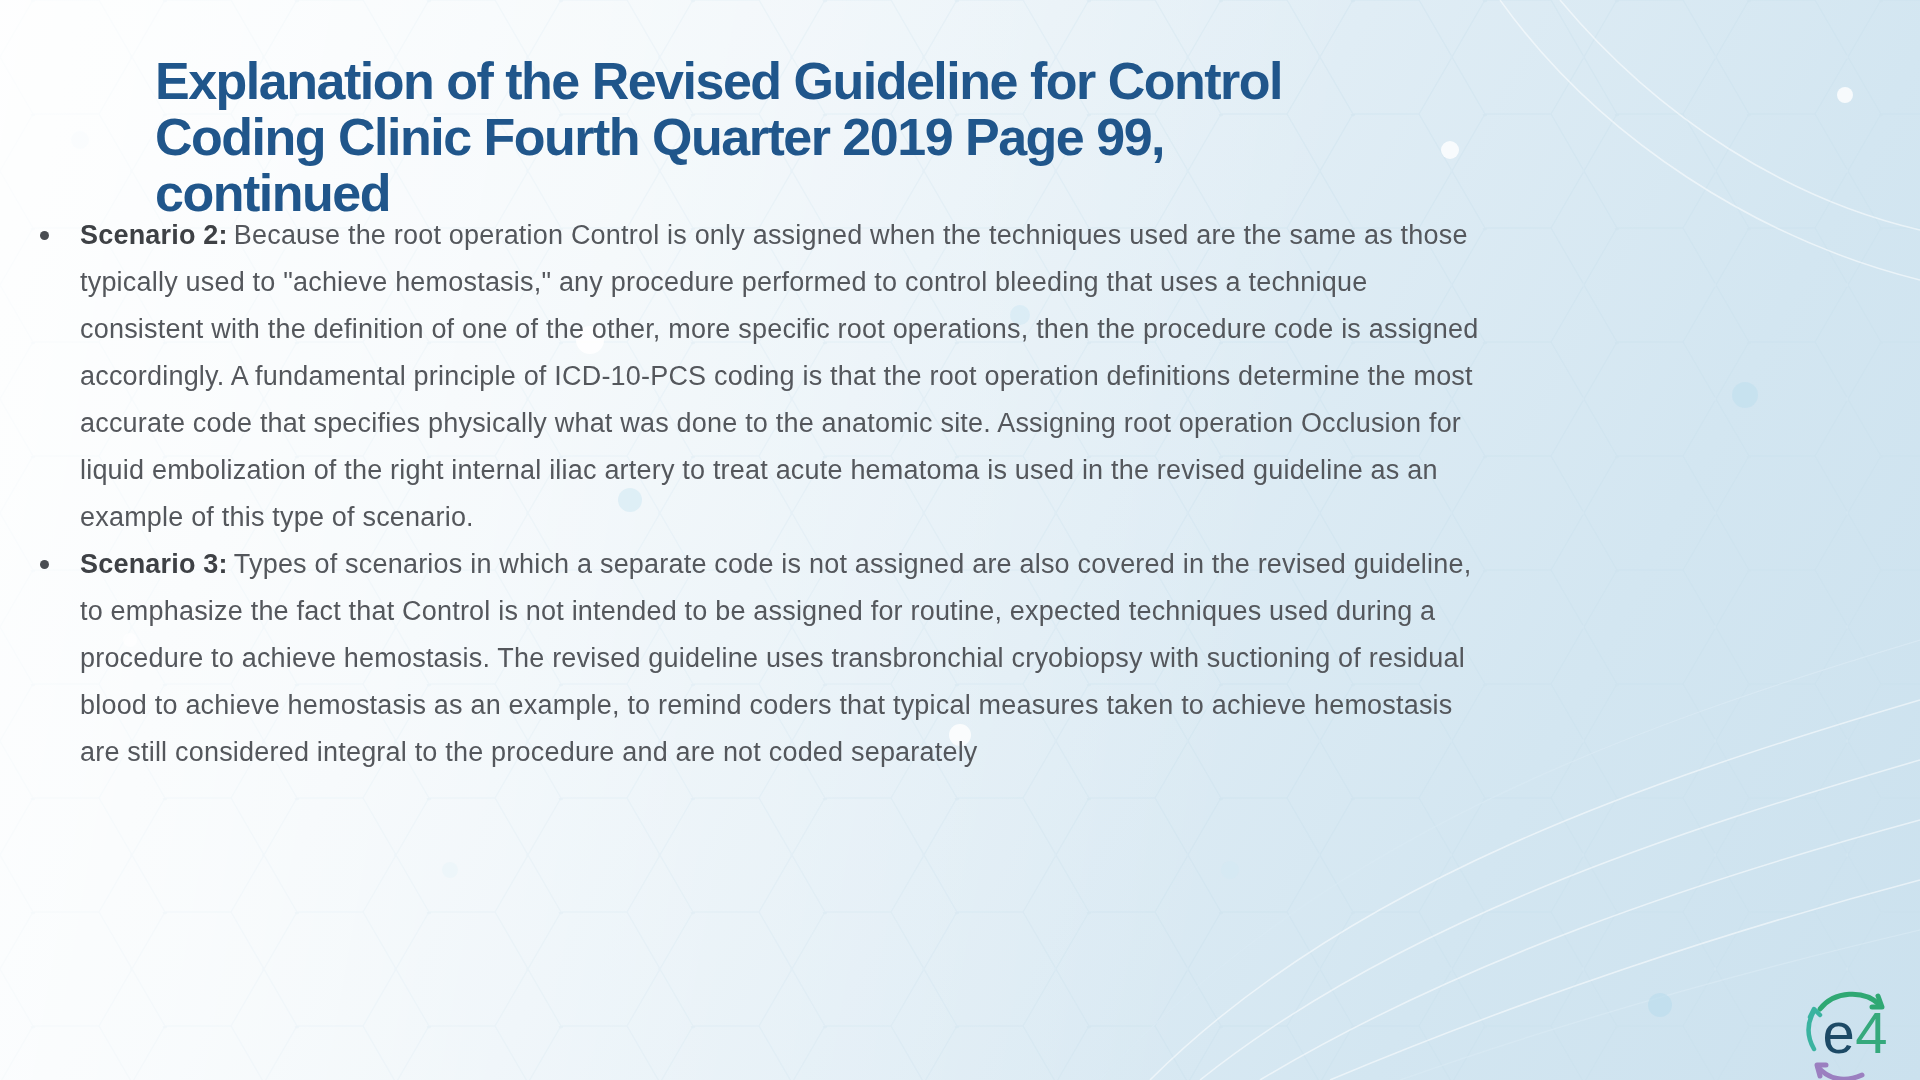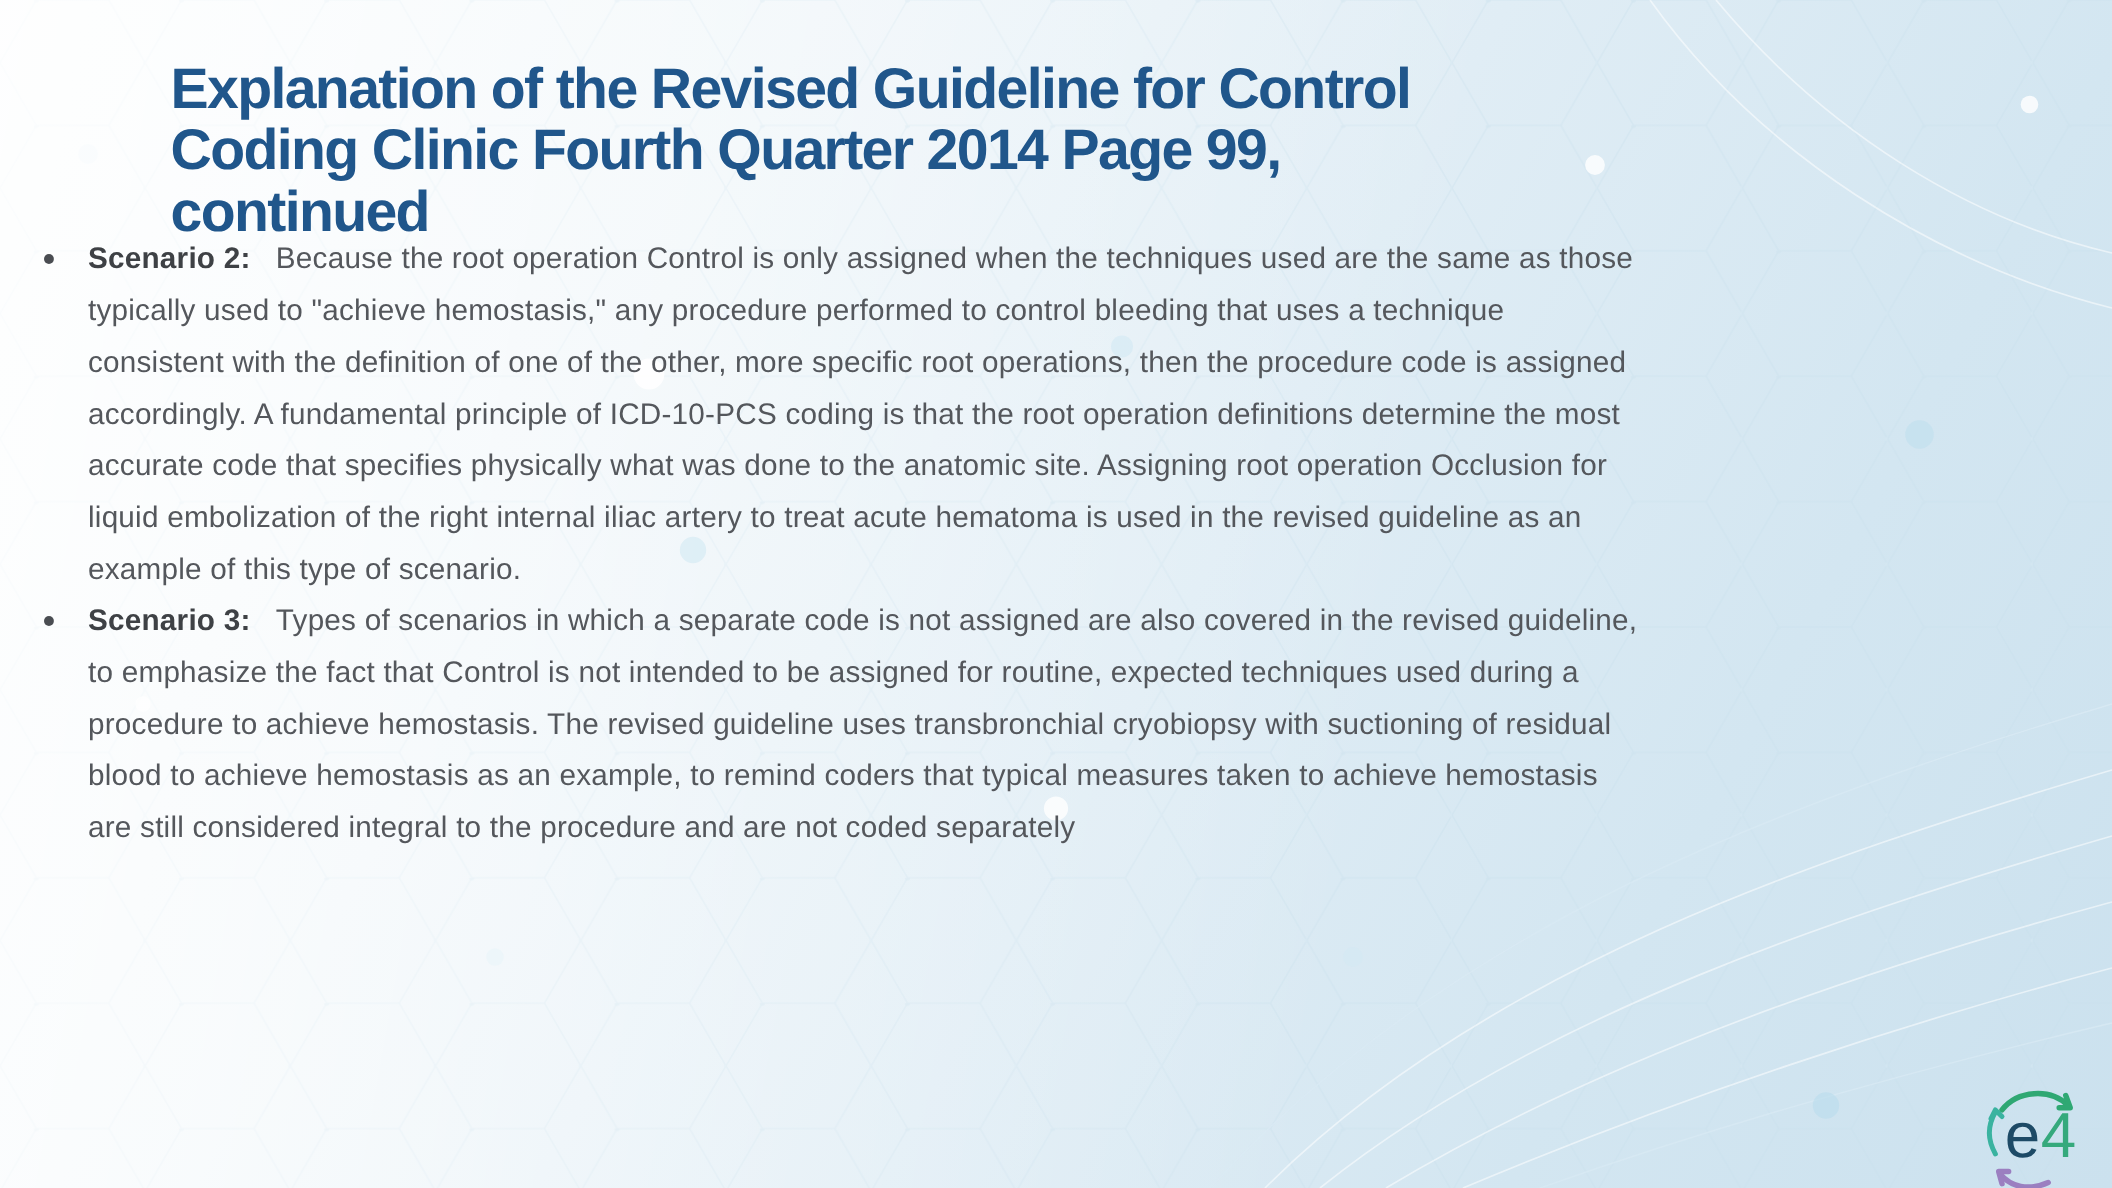--- a/index.html
+++ b/index.html
@@ -69,21 +69,21 @@
   .btext {
     margin: 0;
     font-size: 27px;
     line-height: 47px;
     letter-spacing: 0.2px;
     color: #54575c;
   }
   .btext strong {
     color: #3e4145;
     font-weight: bold;
-    margin-right: 23px;
+    margin-right: 6px;
   }
   .logo {
     position: absolute;
     right: 32px;
     bottom: 8px;
     display: flex;
     align-items: center;
     height: 80px;
   }
   .logo-mark {
@@ -151,21 +151,21 @@
       <circle cx="130" cy="640" r="7" fill="#ffffff" opacity="0.7"></circle>
       <circle cx="80" cy="140" r="9" fill="#e4f1f7" opacity="0.8"></circle>
     </g>
   </svg>
 
   <div class="fade-left"></div>
 
   <div class="content">
 
     <h1 class="title">Explanation of the Revised Guideline for Control
-Coding Clinic Fourth Quarter 2014  Page 99,
+Coding Clinic Fourth Quarter 2019  Page 99,
 continued</h1>
 
     <ul class="bullets">
       <li class="bullet-item">
         <span class="dot"></span>
         <p class="btext">
           <strong>Scenario 2:</strong><span>Because the root operation Control is only assigned when the techniques used are the same as those typically used to "achieve hemostasis," any procedure performed to control bleeding that uses a technique consistent with the definition of one of the other, more specific root operations, then the procedure code is assigned accordingly. A fundamental principle of ICD-10-PCS coding is that the root operation definitions determine the most accurate code that specifies physically what was done to the anatomic site. Assigning root operation Occlusion for liquid embolization of the right internal iliac artery to treat acute hematoma is used in the revised guideline as an example of this type of scenario.</span>
         </p>
       </li>
       <li class="bullet-item">

